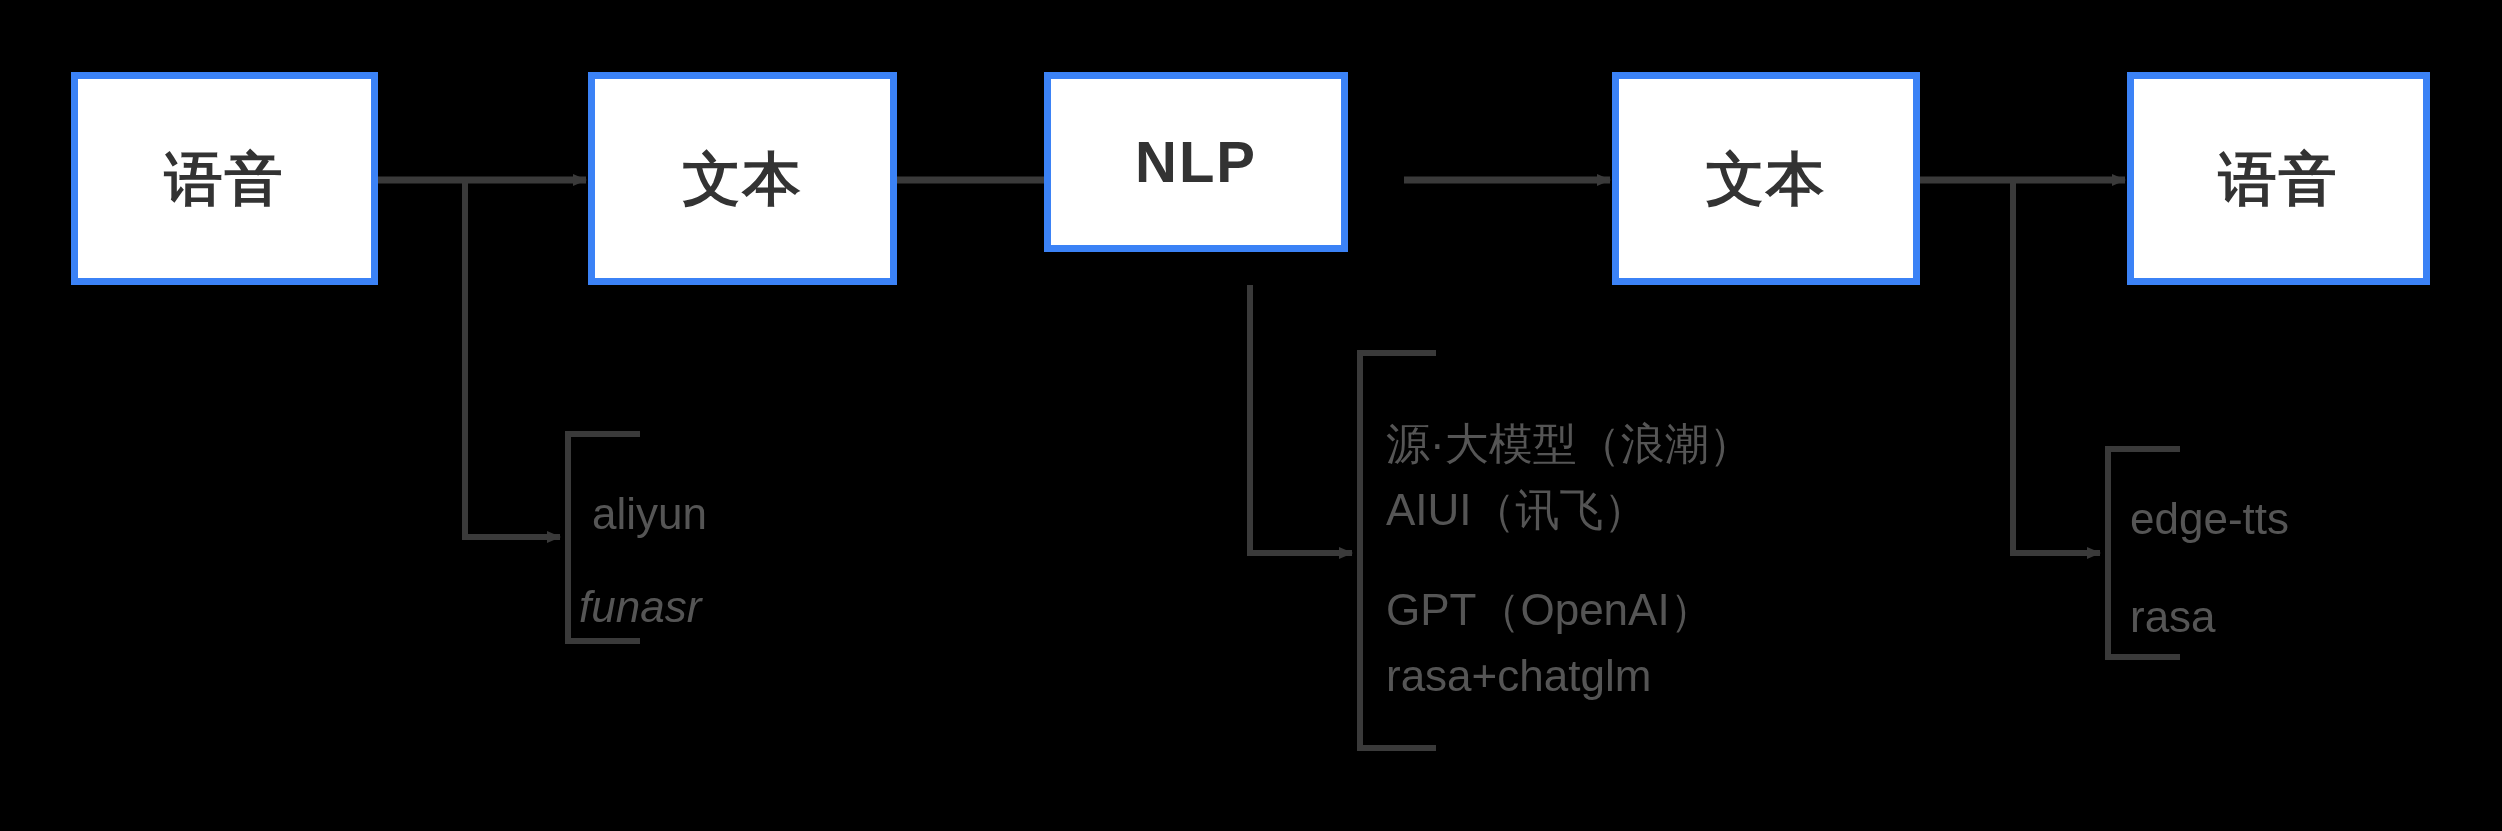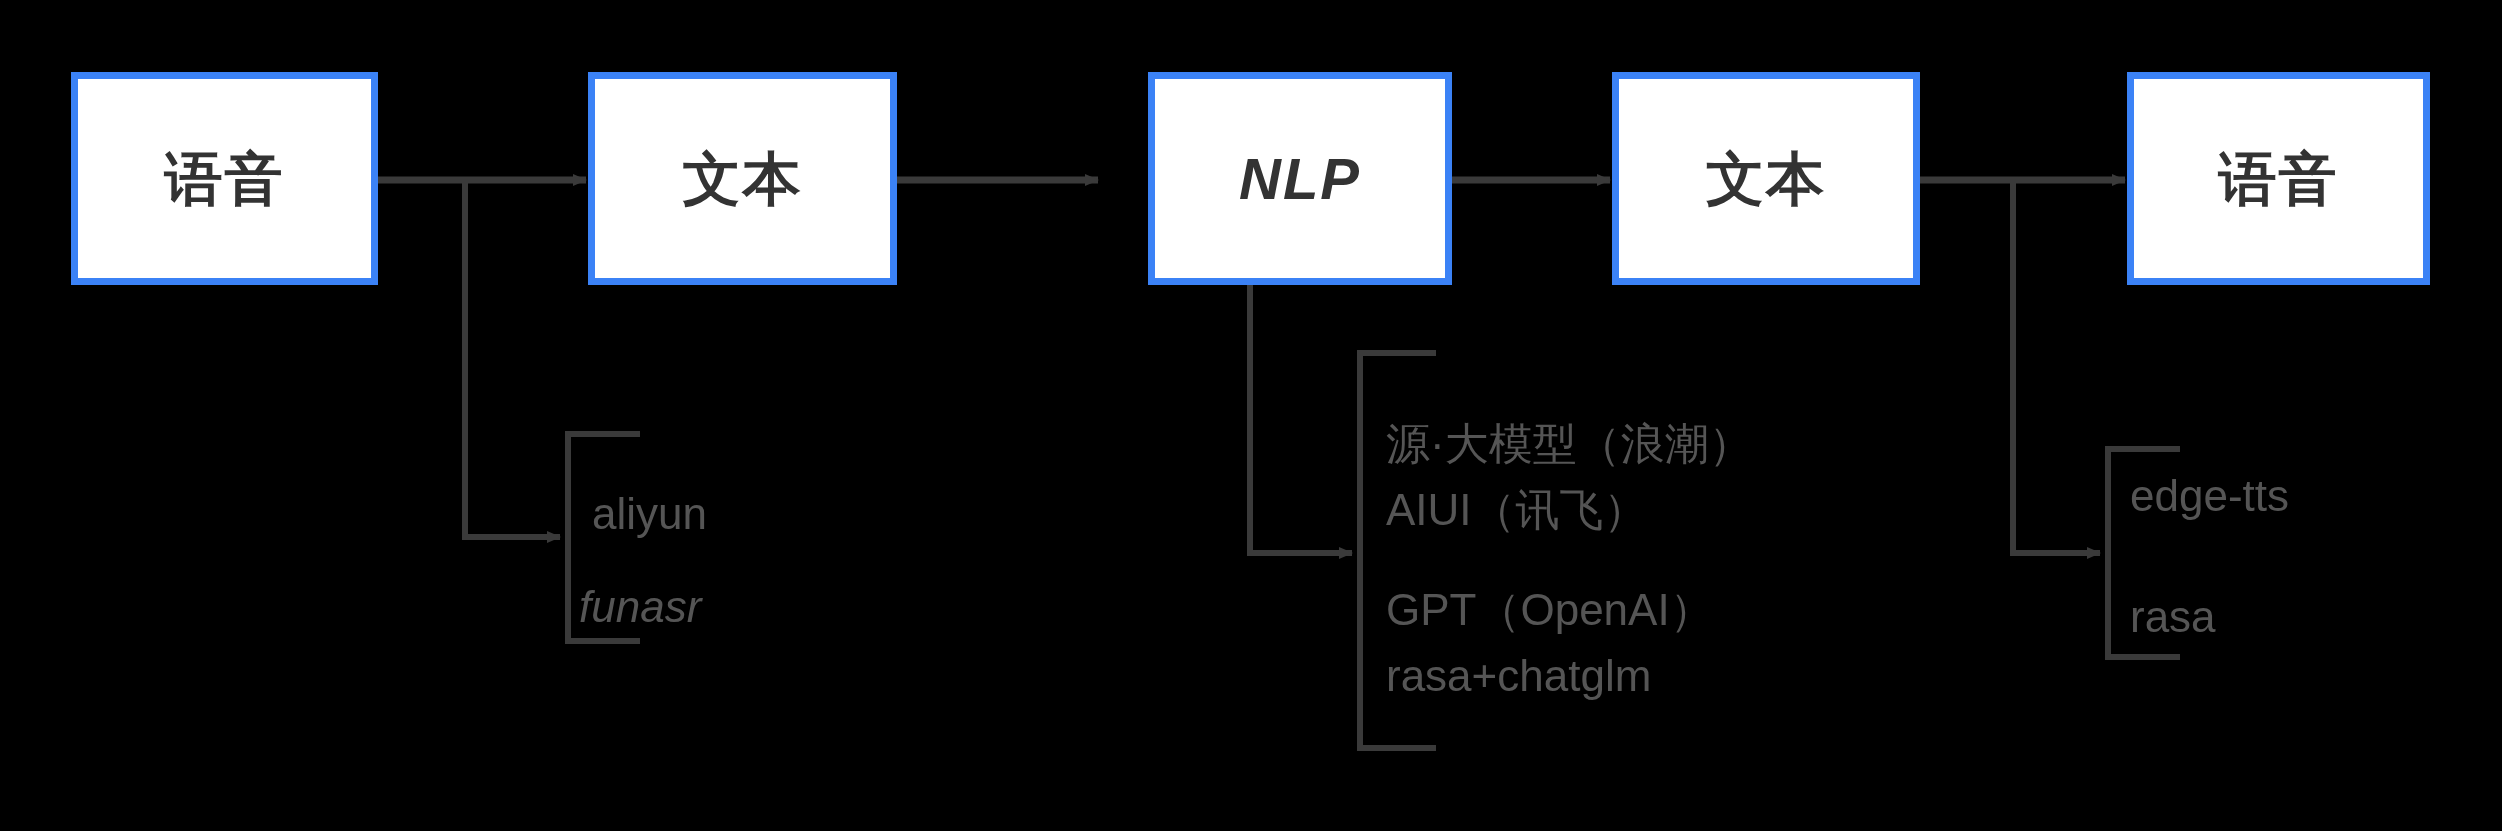--- a/index.html
+++ b/index.html
@@ -51,36 +51,36 @@
   </svg>
 
   <div class="node" style="left:71px;top:72px;width:307px;height:213px;">
     <span class="node-label">语音</span>
   </div>
 
   <div class="node" style="left:588px;top:72px;width:309px;height:213px;">
     <span class="node-label">文本</span>
   </div>
 
-  <div class="node" style="left:1148px;top:72px;width:304px;height:213px;font-style:italic;">
+  <div class="node" style="left:1044px;top:72px;width:304px;height:180px;">
     <span class="node-label">NLP</span>
   </div>
 
   <div class="node" style="left:1612px;top:72px;width:308px;height:213px;">
     <span class="node-label">文本</span>
   </div>
 
   <div class="node" style="left:2127px;top:72px;width:303px;height:213px;">
     <span class="node-label">语音</span>
   </div>
 
   <div class="opt" style="left:592px;top:492px;">aliyun</div>
   <div class="opt" style="left:579px;top:585px;font-style:italic;">funasr</div>
 
   <div class="opt" style="left:1386px;top:385px;margin-top:37px;">源·大模型（浪潮）</div>
   <div class="opt" style="left:1386px;top:588px;">GPT（OpenAI）</div>
   <div class="opt" style="left:1386px;top:488px;">AIUI（讯飞）</div>
   <div class="opt" style="left:1386px;top:654px;">rasa+chatglm</div>
 
-  <div class="opt" style="left:2130px;top:474px;">edge-tts</div>
+  <div class="opt" style="left:2130px;top:497px;">edge-tts</div>
   <div class="opt" style="left:2130px;top:595px;">rasa</div>
 
 </div>
 
 </body></html>

